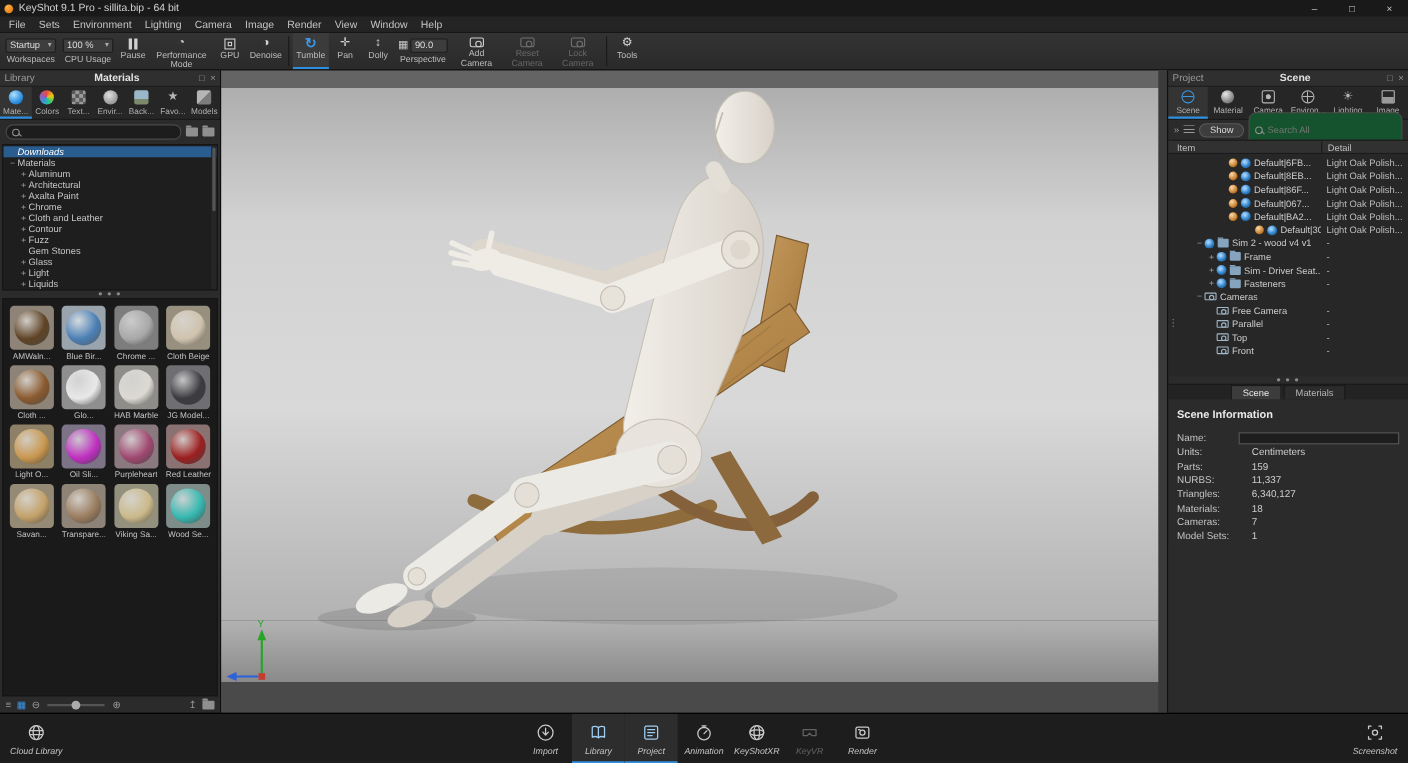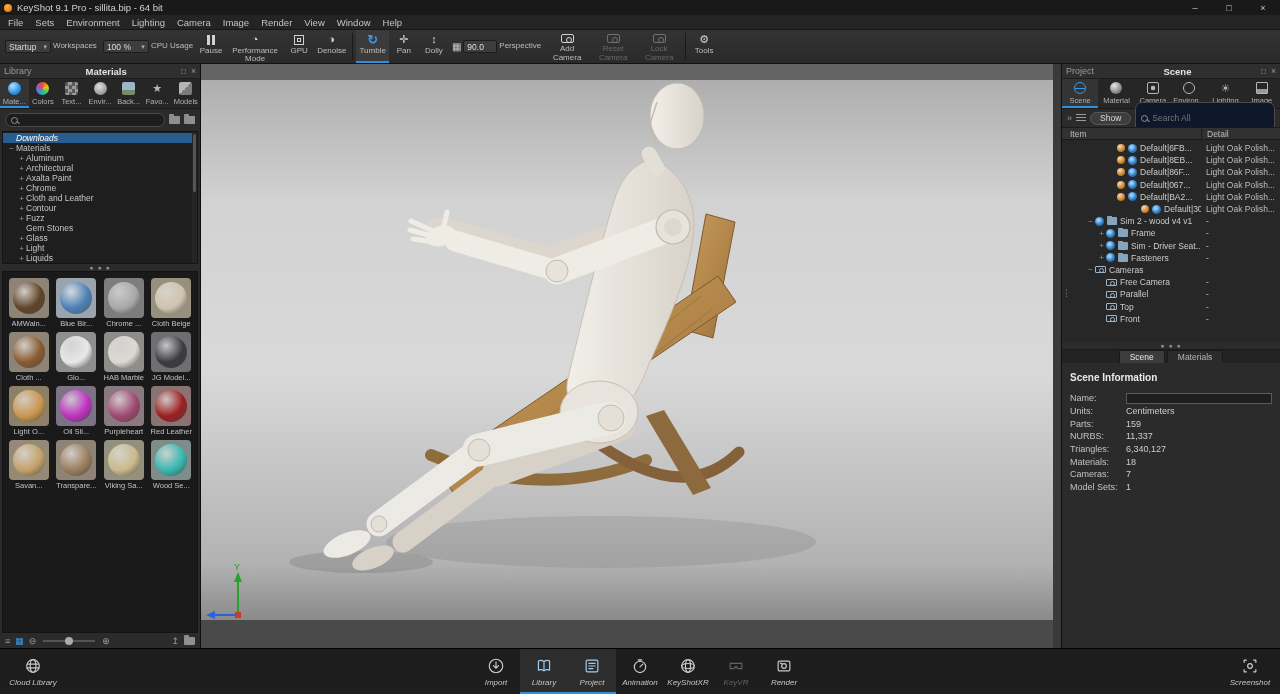--- a/index.html
+++ b/index.html
@@ -12,21 +12,21 @@
   .title-text{font-size:9.5px;color:#d2d2d2;white-space:nowrap;}
   .win-controls{margin-left:auto;display:flex;height:100%;}
   .win-btn{width:34px;display:flex;align-items:center;justify-content:center;font-size:9px;color:#cccccc;}
 
   
   .menubar{position:absolute;left:0;top:15px;width:1280px;height:15px;background:#242424;border-bottom:1px solid #161616;display:flex;align-items:center;padding-left:2px;}
   .menu-item{padding:0 6px;font-size:9.5px;color:#c4c4c4;white-space:nowrap;}
 
   
   .toolbar{position:absolute;left:0;top:30px;width:1280px;height:34px;background:linear-gradient(#333333,#2a2a2a);border-bottom:1px solid #121212;display:flex;align-items:stretch;padding-left:2px;}
-  .tb-stack{display:flex;align-items:center;justify-content:center;gap:2px;padding:2px 3px;}
+  .tb-stack{display:flex;flex-direction:column;align-items:center;justify-content:center;gap:2px;padding:2px 3px;}
   .tb-select{background:#3d3d3d;border:1px solid #1c1c1c;border-radius:2px;font-size:8.5px;color:#ddd;padding:0 3px;height:13px;display:flex;align-items:center;justify-content:space-between;width:46px;}
   .tb-select .caret{font-size:7px;color:#aaa;margin-left:3px;}
   .tb-label{font-size:8px;color:#bdbdbd;text-align:center;line-height:1.05;}
   .tb-btn{display:flex;flex-direction:column;align-items:center;justify-content:flex-start;gap:1px;padding:3px 3px 1px;min-width:30px;}
   .tb-btn .ico{height:13px;display:flex;align-items:center;justify-content:center;font-size:11px;color:#d0d0d0;line-height:13px;}
   .tb-btn .lbl{font-size:8px;color:#bdbdbd;line-height:1.05;text-align:center;max-width:40px;}
   .tb-btn.wide .lbl{max-width:52px;}
   .tb-btn.active{background:#3b3b3b;box-shadow:inset 0 -2px 0 #2e8fe0;}
   .tb-btn.disabled{opacity:.4;}
   .tb-sep{width:1px;background:#191919;margin:3px 3px;}
@@ -98,21 +98,21 @@
   .pt-scene{border:1.2px solid #3b97e3;border-radius:50%;background:linear-gradient(transparent 45%,#3b97e3 45% 55%,transparent 55%);}
   .pt-material{border-radius:50%;background:radial-gradient(circle at 35% 30%,#e8e8e8,#8a8a8a 60%,#4e4e4e);}
   .pt-camera{border:1px solid #b5b5b5;border-radius:2px;background:radial-gradient(circle at 50% 50%,#b5b5b5 2px,transparent 2.6px);}
   .pt-environment{border:1px solid #b5b5b5;border-radius:50%;background:linear-gradient(transparent 46%,#b5b5b5 46% 54%,transparent 54%),linear-gradient(90deg,transparent 46%,#b5b5b5 46% 54%,transparent 54%);}
   .pt-lighting{border:none;color:#b5b5b5;font-size:11px;line-height:12px;text-align:center;}
   .pt-image{border:1px solid #b5b5b5;border-radius:1px;background:linear-gradient(to bottom,transparent 55%,#9a9a9a 55%);}
   .proj-toolbar{height:18px;display:flex;align-items:center;gap:4px;padding:0 5px;flex:0 0 auto;}
   .chevrons{color:#9a9a9a;font-size:9px;}
   .layers-ico{width:10px;height:8px;background:repeating-linear-gradient(#9a9a9a 0 1px,transparent 1px 3px);display:inline-block;}
   .show-btn{height:13px;padding:0 9px;background:#3d3d3d;border:1px solid #5a5a5a;border-radius:7px;font-size:8.5px;color:#ddd;display:flex;align-items:center;}
-  .proj-search{flex:1;height:13px;border-radius:7px;background:#0f172a;border:1px solid #4a4a4a;display:flex;align-items:center;gap:4px;padding:15px 5px;min-width:0;}
+  .proj-search{flex:1;height:13px;border-radius:7px;background:#14532d;border:1px solid #4a4a4a;display:flex;align-items:center;gap:4px;padding:15px 5px;min-width:0;}
   .proj-search input{flex:1;background:transparent;border:none;outline:none;color:#bbb;font-size:8.5px;min-width:0;}
   .scene-cols{height:13px;display:flex;background:#313131;border-top:1px solid #1a1a1a;border-bottom:1px solid #1a1a1a;font-size:8.5px;color:#bdbdbd;align-items:center;flex:0 0 auto;}
   .col-item{width:139px;padding-left:8px;}
   .col-detail{flex:1;border-left:1px solid #1a1a1a;padding-left:5px;}
   .scene-tree{height:202px;background:#272727;overflow:hidden;padding-top:2px;flex:0 0 auto;position:relative;}
   .srow{height:12.2px;display:flex;align-items:center;}
   .s-main{width:139px;display:flex;align-items:center;overflow:hidden;flex:0 0 auto;}
   .s-exp{width:9px;color:#9a9a9a;font-size:8px;text-align:center;flex:0 0 auto;}
   .s-label{color:#cccccc;font-size:8.5px;white-space:nowrap;overflow:hidden;}
   .s-detail{flex:1;color:#bcbcbc;font-size:8.5px;padding-left:5px;white-space:nowrap;overflow:hidden;}
@@ -123,21 +123,21 @@
   .cicon{width:11px;height:7px;border:1px solid #9fb6c8;border-radius:1px;position:relative;margin-right:3px;flex:0 0 auto;}
   .cicon::after{content:'';position:absolute;left:3px;top:1px;width:3px;height:3px;border:1px solid #9fb6c8;border-radius:50%;}
   .panel-grip{position:absolute;left:1062px;top:290px;color:#8a8a8a;font-size:9px;line-height:6px;z-index:5;}
   .rp-tabs{height:14px;display:flex;justify-content:center;gap:2px;background:#232323;border-top:1px solid #1a1a1a;align-items:flex-end;flex:0 0 auto;}
   .rp-tab{padding:0 10px;height:13px;font-size:8.5px;display:flex;align-items:center;background:#2b2b2b;color:#b5b5b5;border:1px solid #1a1a1a;border-bottom:none;}
   .rp-tab.selected{background:#3c3c3c;color:#e8e8e8;}
   .scene-info{padding:9px 8px 0;flex:0 0 auto;}
   .si-heading{font-weight:bold;color:#e9e9e9;font-size:10px;margin-bottom:9px;}
   .si-row{display:flex;height:12.7px;align-items:center;font-size:9px;}
   .si-label{width:56px;color:#c2c2c2;flex:0 0 auto;}
-  .si-value{color:#cdcdcd;}
+  .si-value{color:#cdcdcd;margin-left:12px;}
   .si-input{flex:1;height:11px;background:#1e1e1e;border:1px solid #5a5a5a;color:#ddd;font-size:8.5px;outline:none;padding:0 2px;}
   .rp-filler{flex:1;background:#2b2b2b;}
 
   
   .dock{position:absolute;left:0;bottom:0;width:1280px;height:46px;background:#1d1d1d;border-top:1px solid #000;}
   .dock-center{position:absolute;left:50%;top:0;transform:translateX(-50%);display:flex;height:100%;}
   .dock-item{width:48px;display:flex;flex-direction:column;align-items:center;justify-content:center;gap:2px;height:100%;font-style:italic;}
   .dock-item.selected{background:#2d2d2d;box-shadow:inset 0 -2px 0 #2e8fe0;}
   .dock-item.disabled{opacity:.4;}
   .dock-ico{height:20px;display:flex;align-items:center;justify-content:center;}

